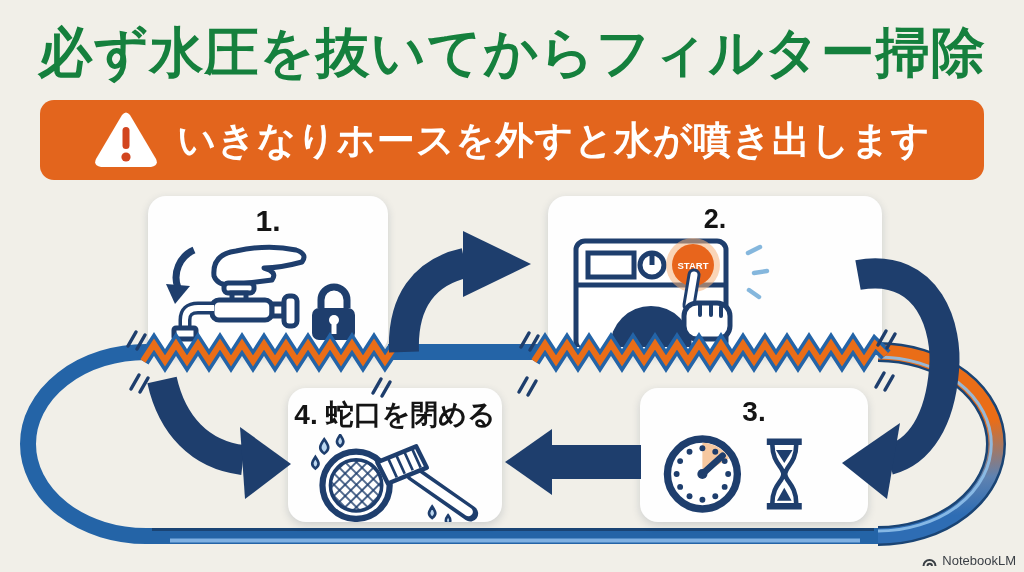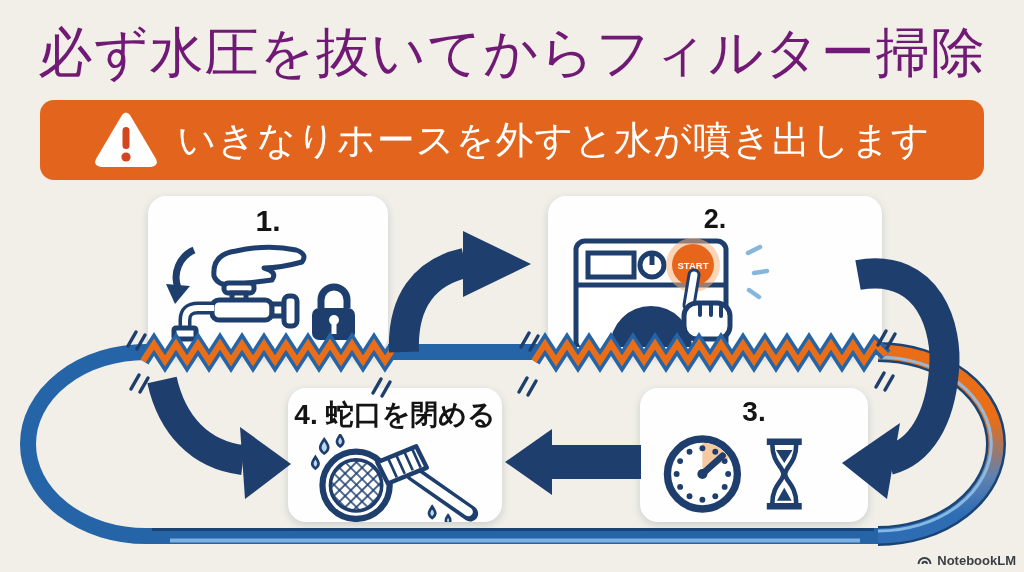--- a/index.html
+++ b/index.html
@@ -4,30 +4,30 @@
 <style>
   html,body{margin:0;padding:0;}
   .stage{
     position:relative;width:1024px;height:572px;overflow:hidden;
     background:#f1efe8;
     font-family:"Liberation Sans","DejaVu Sans",sans-serif;
   }
   .title{
     position:absolute;left:0;top:16px;width:1024px;height:74px;
     display:flex;align-items:center;justify-content:center;
-    font-size:54px;font-weight:400;color:#701a75;letter-spacing:1px;
+    font-size:54px;font-weight:700;color:#15803d;letter-spacing:1px;
     white-space:nowrap;
   }
   .banner{
     position:absolute;left:40px;top:100px;width:944px;height:80px;
     background:#e3651d;border-radius:14px;
     display:flex;align-items:center;justify-content:center;gap:18px;
   }
   .banner-text{
-    color:#ffffff;font-size:38px;font-weight:400;white-space:nowrap;
+    color:#ffffff;font-size:38px;font-weight:700;white-space:nowrap;
     letter-spacing:1px;
   }
   .layer{position:absolute;left:0;top:0;width:1024px;height:572px;pointer-events:none;}
   .step-box{
     position:absolute;background:#fefefe;border-radius:18px;
     box-shadow:0 3px 9px rgba(40,60,90,.18);
     display:flex;flex-direction:column;align-items:center;
   }
   .step-title{
     margin-top:8px;font-weight:900;color:#141414;white-space:nowrap;
@@ -35,22 +35,22 @@
   }
   .fs30{font-size:30px;}
   .fs27{font-size:27px;}
   .fs28{font-size:28px;}
   .icon-wrap{flex:1;display:flex;align-items:flex-start;justify-content:flex-start;overflow:hidden;width:100%;}
   #box1{left:148px;top:196px;width:240px;height:158px;}
   #box2{left:548px;top:196px;width:334px;height:158px;}
   #box3{left:640px;top:388px;width:228px;height:134px;}
   #box4{left:288px;top:388px;width:214px;height:134px;}
   .footer{
-    position:absolute;right:8px;bottom:4px;display:flex;align-items:flex-start;gap:5px;
-    color:#3a3f45;font-size:13px;font-weight:700;
+    position:absolute;right:8px;bottom:4px;display:flex;align-items:flex-end;gap:5px;
+    color:#3a3f45;font-size:13px;font-weight:400;
   }
   .z1{z-index:1}.z2{z-index:2}.z3{z-index:3}.z4{z-index:4}
 </style>
 </head>
 <body>
 
 <div class="stage">
 
   <div class="title">必ず水圧を抜いてからフィルター掃除</div>
 

